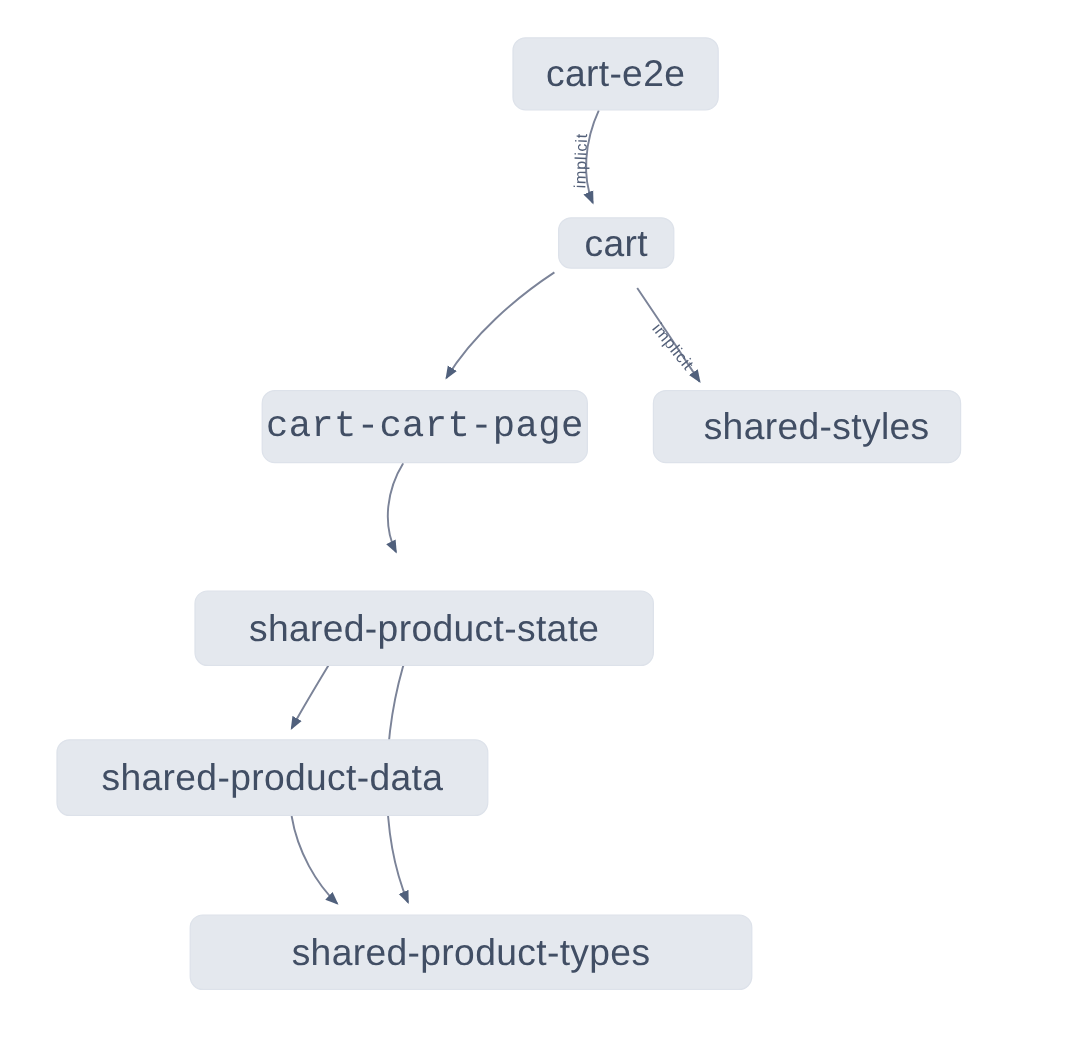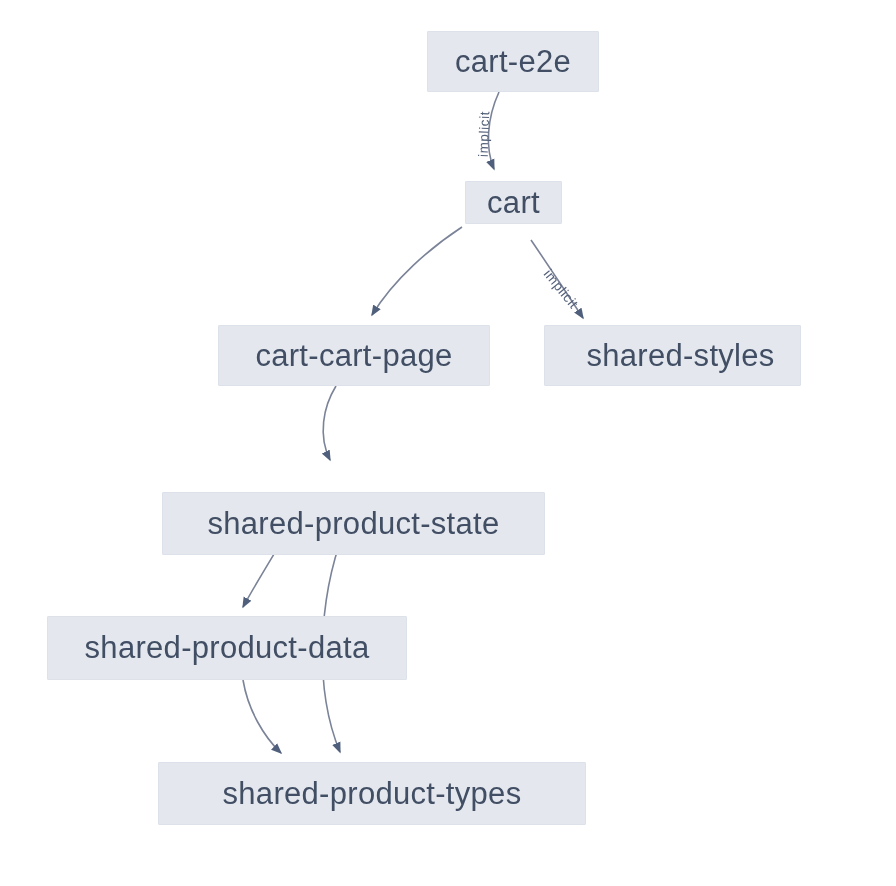--- a/index.html
+++ b/index.html
@@ -36,21 +36,21 @@
   }
   .arrowhead-shape { fill: var(--arrow-color); }
   .node {
     position: absolute;
     z-index: 2;
     display: flex;
     align-items: center;
     justify-content: center;
     background: var(--node-fill);
     border: 1px solid var(--node-border);
-    border-radius: 1px;
+    border-radius: 11px;
     color: var(--node-text);
     font-size: 31px;
     letter-spacing: 0.3px;
     cursor: pointer;
     white-space: nowrap;
   }
   .edge-label {
     position: absolute;
     z-index: 1;
     font-size: 13.5px;
@@ -62,25 +62,25 @@
   #edge-label-0 {
     left: 484px; top: 134px;
     transform: translate(-50%, -50%) rotate(-88deg);
   }
   #edge-label-2 {
     left: 561px; top: 289px;
     transform: translate(-50%, -50%) rotate(51deg);
   }
   #node-0 { left: 427px; top: 31px;  width: 172px; height: 61px; }
   #node-1 { left: 465px; top: 181px; width: 97px;  height: 43px; }
-  #node-2 { left: 218px; top: 325px; width: 272px; height: 61px; }
+  #node-2 { left: 218px; top: 325px; width: 272px; height: 61px; font-family: Liberation Mono, monospace; }
   #node-3 { left: 544px; top: 325px; width: 257px; height: 61px; padding-left: 16px; }
   #node-4 { left: 162px; top: 468px; width: 383px; height: 63px; margin-top: 24px; }
   #node-5 { left: 47px;  top: 616px; width: 360px; height: 64px; }
-  #node-6 { left: 158px; top: 762px; width: 428px; height: 63px; }
+  #node-6 { left: 158px; top: 762px; width: 469px; height: 63px; }
 </style>
 </head>
 <body>
 
 <div class="canvas">
 
   <svg class="edges" viewBox="0 0 896 886">
     <defs>
       <marker id="arrowhead" markerUnits="userSpaceOnUse" markerWidth="12" markerHeight="10" refX="9.5" refY="5" orient="auto">
         <path class="arrowhead-shape" d="M0,0.6 L11,5 L0,9.4 Z"></path>

